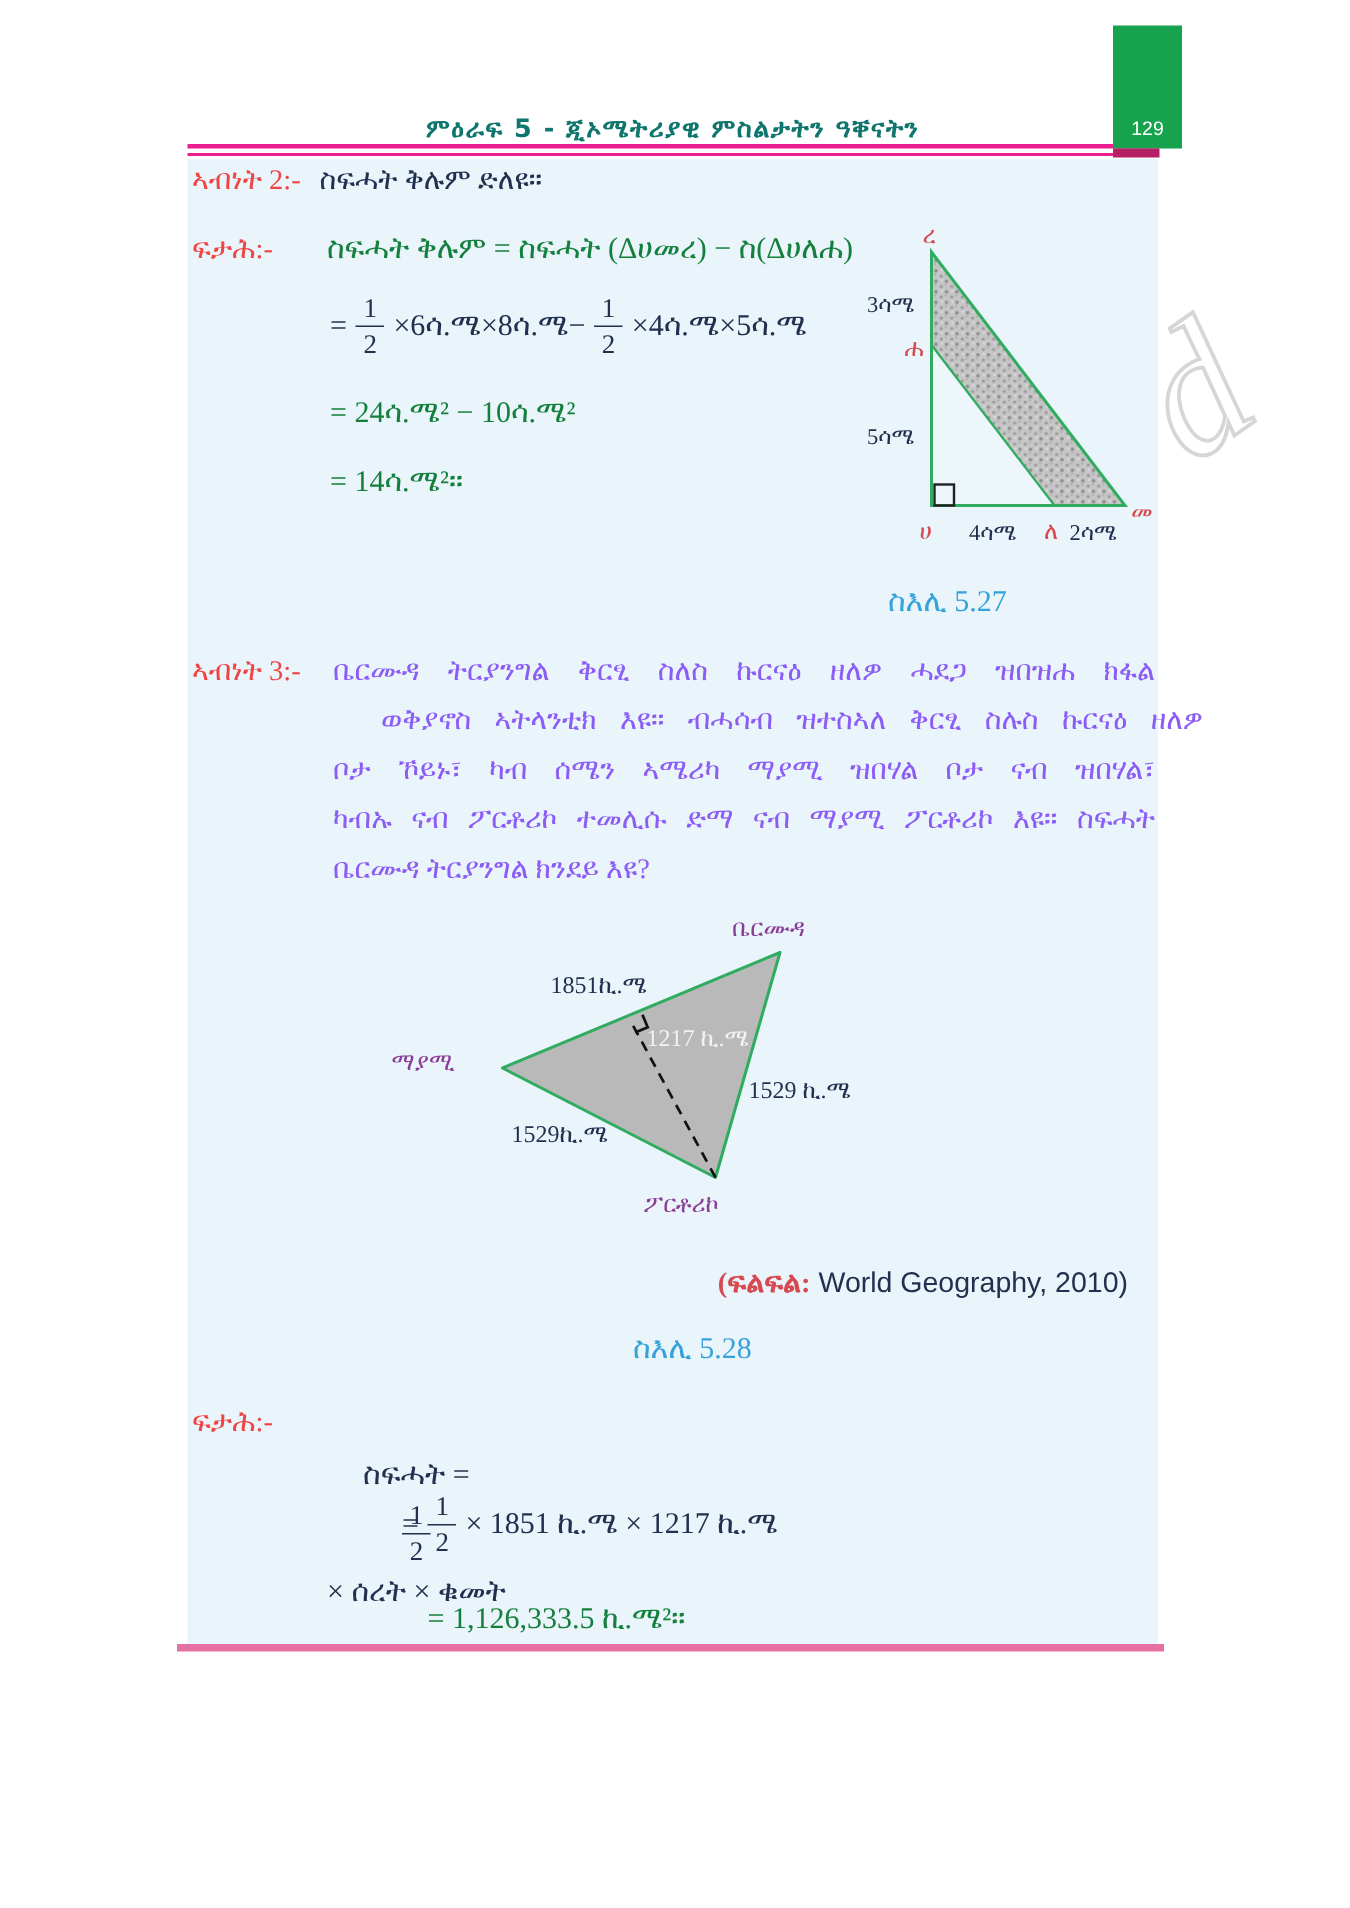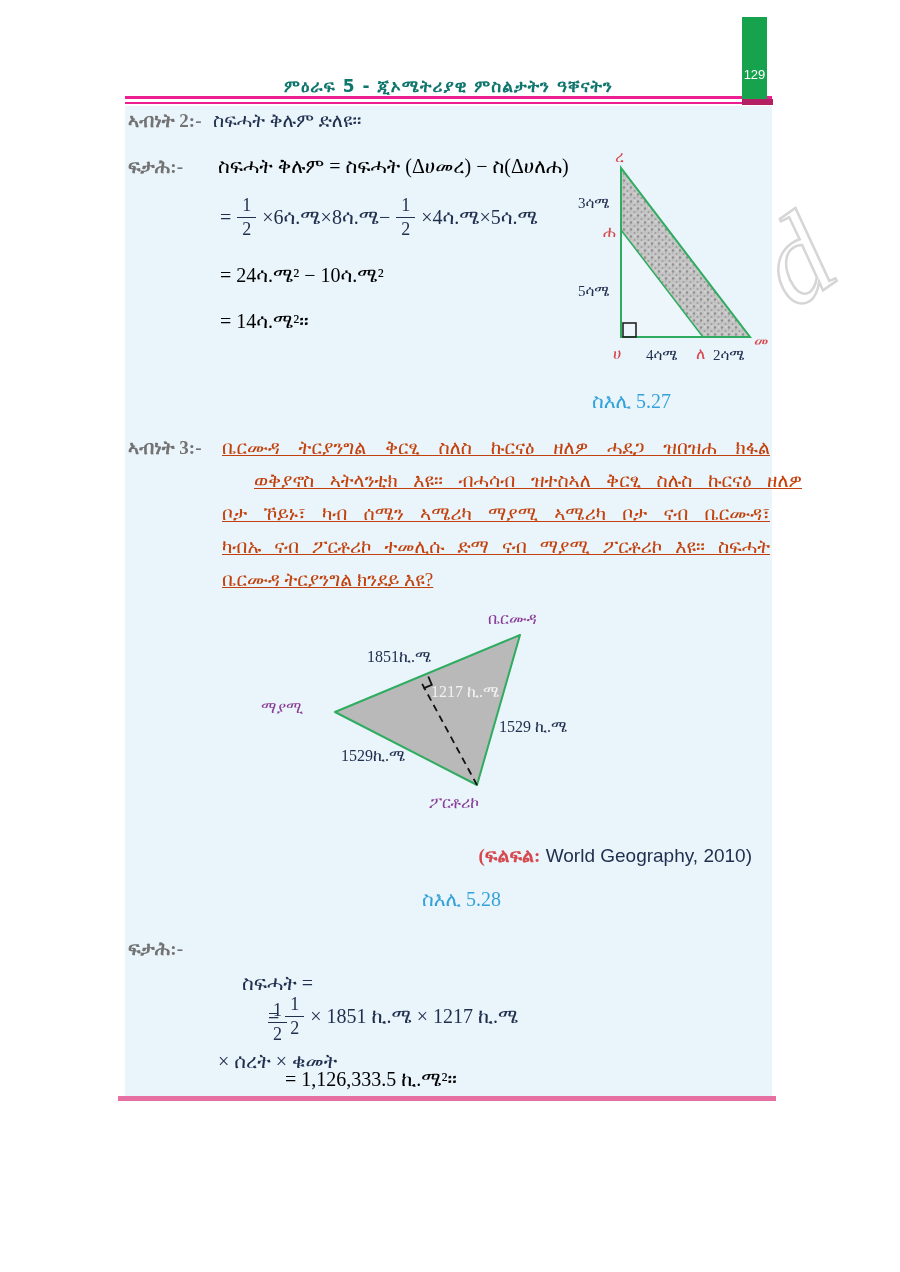--- a/index.html
+++ b/index.html
@@ -12,44 +12,44 @@
   .header-title {
     left:125px; top:76px; width:647px; text-align:center;
     color:#0f766e; font-weight:bold; font-size:17px;
     font-family:"DejaVu Sans", sans-serif; letter-spacing:1px;
   }
   .double-line {
     left:125px; top:96px; width:647px; height:8px;
     border-top:3px solid #ed1e90; border-bottom:2px solid #ed1e90;
   }
   .page-tab {
-    left:742px; top:17px; width:25px; height:82px; background:#17a24e;
+    left:742px; top:17px; width:46px; height:82px; background:#17a24e;
     display:flex; align-items:flex-end; justify-content:center;
     color:#ffffff; font-family:"Liberation Sans", sans-serif; font-size:13px;
-    padding-bottom:17px;
+    padding-bottom:6px;
   }
   .tab-strip { left:742px; top:99px; width:31px; height:6px; background:#b52064; }
   .content-box { left:125px; top:106px; width:647px; height:990px; background:#e9f4fb; }
   .bottom-line { left:118px; top:1096px; width:658px; height:5px; background:#e770a3; }
 
-  .magenta { color:#737373; font-weight:bold; }
+  .magenta { color:#ef4444; font-weight:normal; }
   .cyan  { color:#35a3da; }
   .red   { color:#d6494f; }
   .t19 { font-size:19px; color:#22304f; }
-  .t20 { font-size:20px; color:#000000; }
+  .t20 { font-size:20px; color:#15803d; }
   .lbl { font-size:19px; }
 
   .eqrow { display:flex; align-items:center; gap:6px; font-size:20px; color:#22304f; }
   .frac { display:inline-block; text-align:center; line-height:1.05; font-size:18px; }
   .frac .num { display:block; border-bottom:1.3px solid #22304f; padding:0 5px 2px; }
   .frac .den { display:block; padding-top:2px; }
 
   .para-line {
-    left:222px; width:548px; font-size:19px; color:#c2410c; line-height:1;
-    text-align:justify; text-align-last:justify; white-space:normal;text-decoration:underline;
+    left:222px; width:548px; font-size:19px; color:#8b5cf6; line-height:1;
+    text-align:justify; text-align-last:justify; white-space:normal;
   }
   .para-last { text-align:left; text-align-last:left; }
 
   .caption { font-size:20px; }
   .source-line { left:400px; top:845px; width:352px; text-align:right; font-size:19px; }
   .source-latin { font-family:"Liberation Sans", sans-serif; color:#22304f; }
 
   svg text { font-family:"Liberation Serif", serif; }
 </style>
 </head>
@@ -121,21 +121,21 @@
     <text x="8" y="156" font-size="15" fill="#22304f">5ሳሜ</text>
     <text x="76" y="220" font-size="15" fill="#22304f">4ሳሜ</text>
     <text x="143" y="220" font-size="15" fill="#22304f">2ሳሜ</text>
   </svg>
 
   <div class="abs caption cyan" style="left:592px; top:390px;">ስእሊ 5.27</div>
 
   <div class="abs lbl magenta" style="left:128px; top:437px;">ኣብነት 3:-</div>
   <div class="abs para-line" style="top:438px;">ቤርሙዳ ትርያንግል ቅርፂ ስለስ ኩርናዕ ዘለዎ ሓደጋ ዝበዝሐ ክፋል</div>
   <div class="abs para-line" style="top:471px;margin-left:32px;">ወቅያኖስ ኣትላንቲክ እዩ።  ብሓሳብ ዝተስኣለ ቅርፂ ስሉስ ኩርናዕ ዘለዎ</div>
-  <div class="abs para-line" style="top:504px;">ቦታ ኾይኑ፣ ካብ ሰሜን ኣሜሪካ ማያሚ ኣሜሪካ ቦታ ናብ ቤርሙዳ፣</div>
+  <div class="abs para-line" style="top:504px;">ቦታ ኾይኑ፣ ካብ ሰሜን ኣሜሪካ ማያሚ ዝበሃል ቦታ ናብ ዝበሃል፣</div>
   <div class="abs para-line" style="top:537px;">ካብኡ ናብ ፖርቶሪኮ ተመሊሱ ድማ ናብ ማያሚ ፖርቶሪኮ እዩ። ስፍሓት</div>
   <div class="abs para-line para-last" style="top:570px;">ቤርሙዳ ትርያንግል ክንደይ እዩ?</div>
 
   <svg class="abs" style="left:255px; top:600px;" width="330" height="230" viewBox="0 0 330 230">
     <polygon points="265,35 80,112 222,185" fill="#b9b9b9" stroke="#2fac5f" stroke-width="2" stroke-linejoin="round"></polygon>
     <line x1="222" y1="185" x2="165" y2="80" stroke="#111111" stroke-width="1.8" stroke-dasharray="7,5"></line>
     <polyline points="173.3,76.5 176.8,84.8 168.5,88.3" fill="none" stroke="#111111" stroke-width="1.8"></polyline>
     <text x="233" y="24" font-size="16" fill="#8a3d96">ቤርሙዳ</text>
     <text x="6" y="113" font-size="16" fill="#8a3d96">ማያሚ</text>
     <text x="174" y="208" font-size="16" fill="#8a3d96">ፖርቶሪኮ</text>

